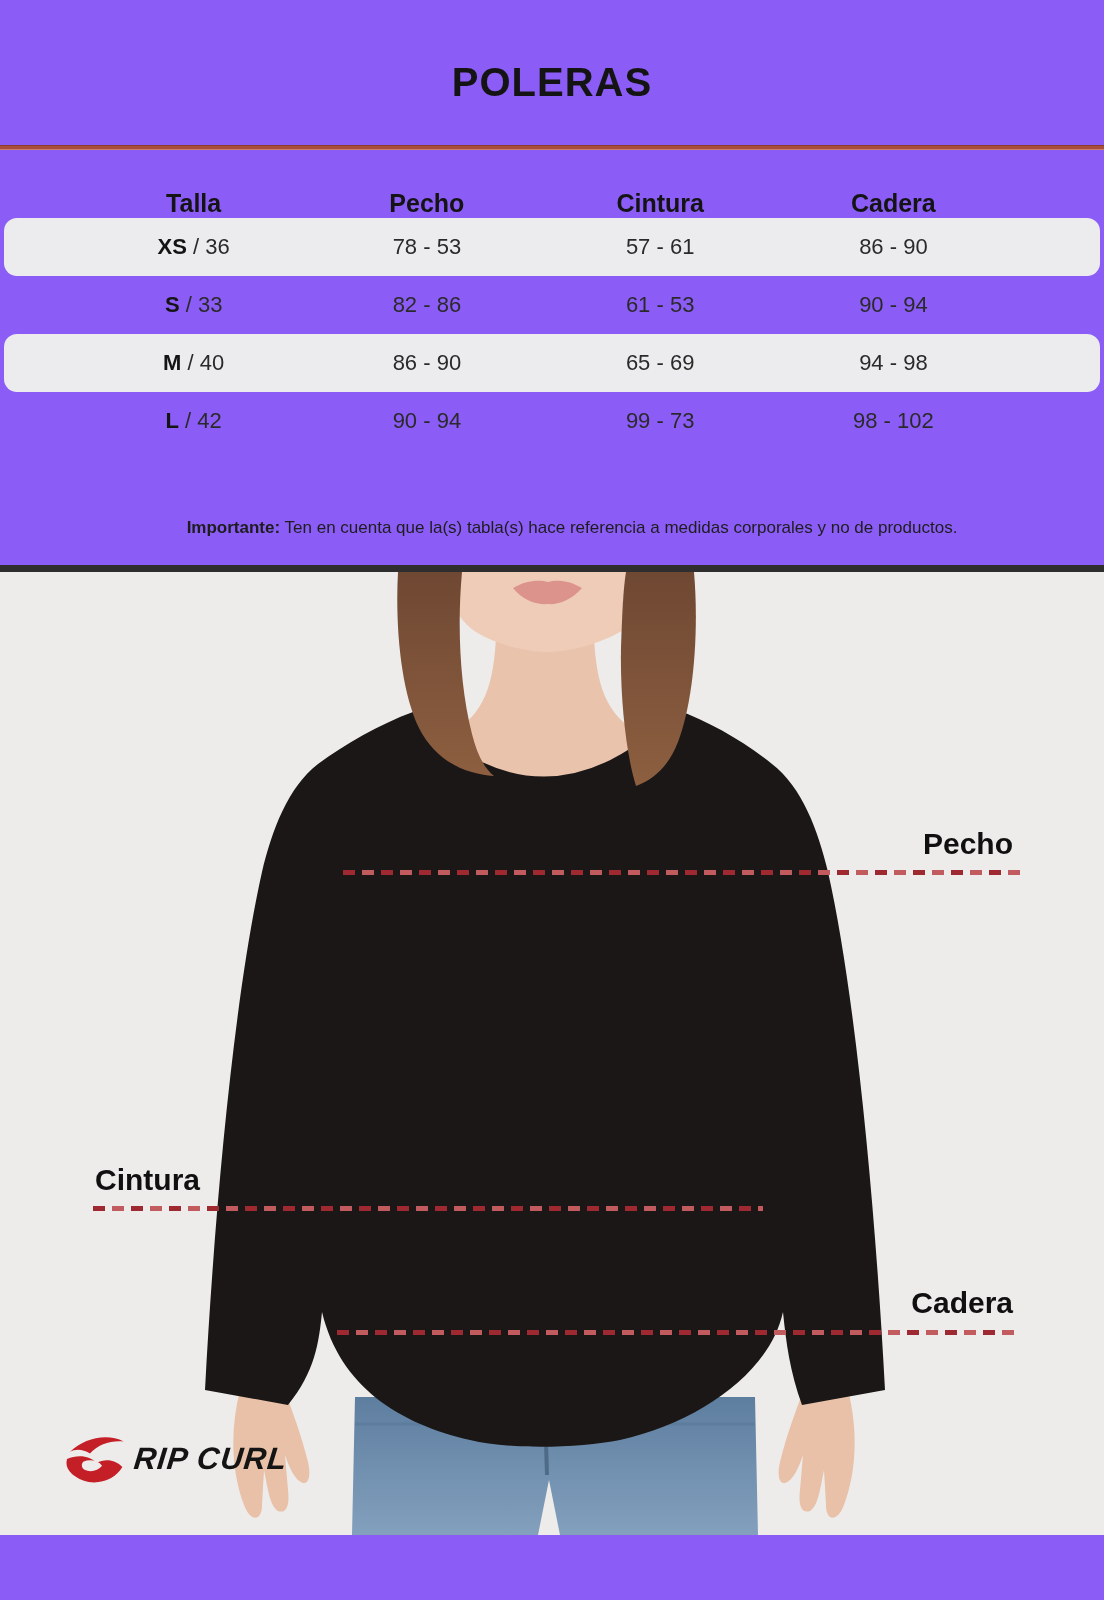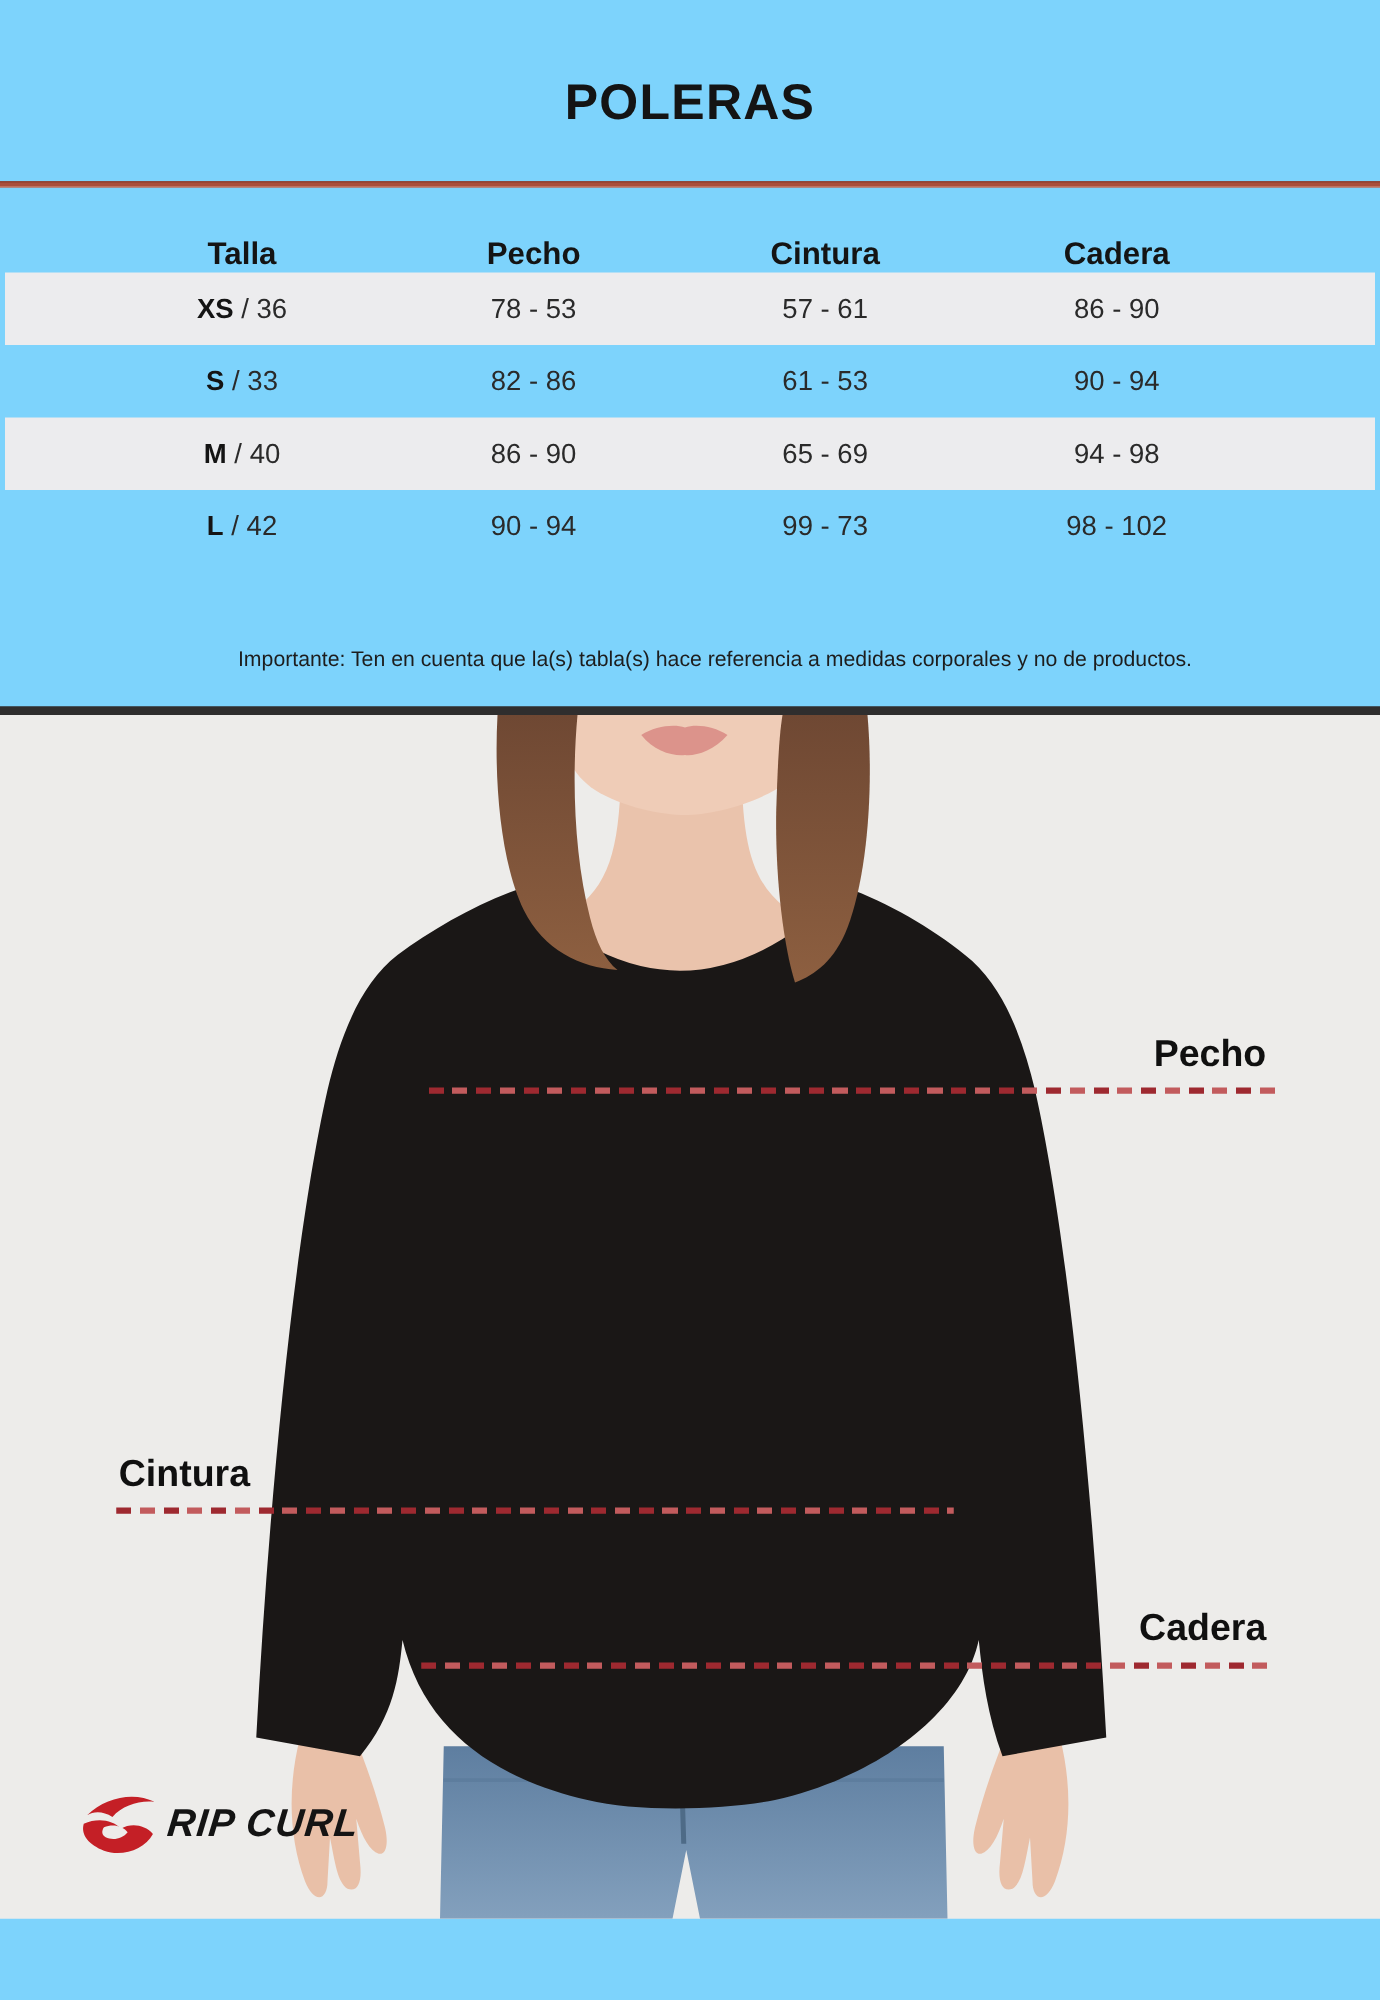--- a/index.html
+++ b/index.html
@@ -1,39 +1,39 @@
 <!DOCTYPE html>
 <html><head>
 <meta charset="utf-8">
 <style>
   html,body{margin:0;padding:0;background:#fff;}
-  .page{position:relative;width:1104px;height:1600px;background:#7dd3fc;overflow:hidden;
+  .page{position:relative;width:1104px;height:1600px;background:#8b5cf6;overflow:hidden;
         font-family:"Liberation Sans",sans-serif;color:#1c1c1c;}
 
   
   .title{position:absolute;top:60px;left:0;right:0;text-align:center;
          font-size:40px;font-weight:700;letter-spacing:1px;color:#141414;}
   .subtitle{position:absolute;top:113px;left:0;right:0;text-align:center;
             font-size:15px;color:#262626;}
   .red-line{position:absolute;top:145px;left:0;width:100%;height:5px;
             background:#a94e3c;border-top:1px solid #8a3d2d;border-bottom:1px solid #c87f6c;box-sizing:border-box;}
 
   
   .size-table{position:absolute;top:160px;left:0;right:0;}
   .t-row{display:flex;align-items:center;height:58px;margin:0 4px;
          padding:0 90px 0 73px;}
-  .t-row.striped{background:#ececee;}
+  .t-row.striped{background:#ececee;border-radius:13px;}
   .t-cell{flex:1;text-align:center;font-size:22px;color:#2a2a2a;}
   .t-head .t-cell{font-size:25px;font-weight:700;color:#141414;margin-top:28px;}
   .size-bold{font-weight:700;color:#141414;}
 
   
   .note{position:absolute;top:518px;left:0;right:0;text-align:center;
         font-size:17px;color:#1d1d1d;}
-  .note b{font-weight:400;padding-left:40px;}
+  .note b{font-weight:700;padding-left:40px;}
 
   
   .dark-bar{position:absolute;top:565px;left:0;width:100%;height:7px;background:#2f2e2e;}
   .photo{position:absolute;top:572px;left:0;width:1104px;height:963px;background:#edecea;}
   .figure-svg{position:absolute;left:0;top:0;}
 
   
   .dash{position:absolute;height:5px;
         background:repeating-linear-gradient(90deg,
           #9e2930 0 12px, rgba(0,0,0,0) 12px 19px,

